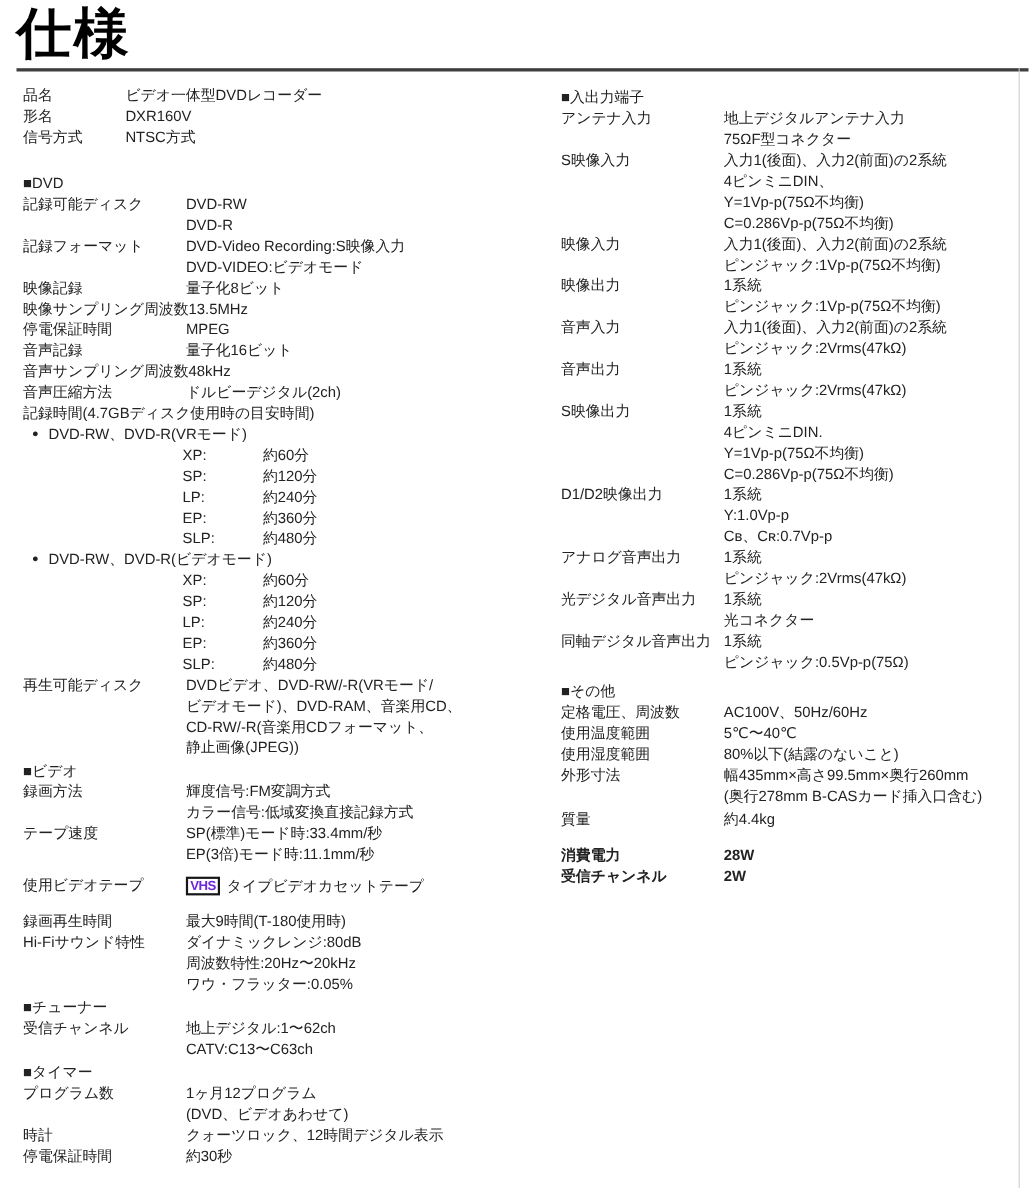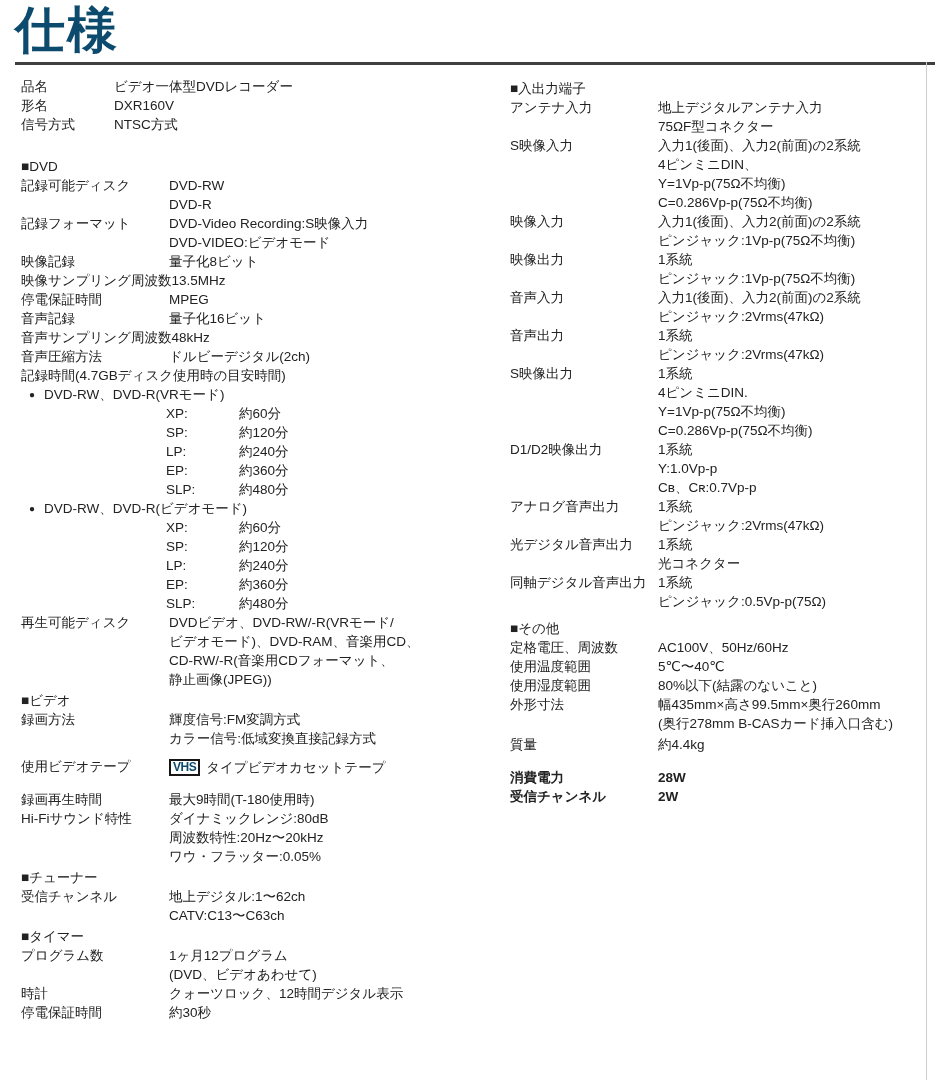--- a/index.html
+++ b/index.html
@@ -12,21 +12,21 @@
     overflow: hidden;
   }
   .page-title {
     position: absolute;
     left: 15px;
     top: 2px;
     font-size: 50px;
     line-height: 56px;
     font-weight: 900;
     letter-spacing: 2px;
-    color: #0c4a6e;
+    color: #000000;
   }
   .title-rule {
     position: absolute;
     left: 15px;
     right: 0;
     top: 62px;
     height: 3px;
     background: #3f3f3f;
   }
   .scan-edge-line {
@@ -61,21 +61,21 @@
   .mode-label { flex: 0 0 57px; }
 
   .vhs-line > div { display: inline-block; vertical-align: middle; }
   .vhs-logo {
     border: 2px solid #161616;
     font-weight: 800;
     font-size: 12px;
     line-height: 13px;
     padding: 0 2px;
     letter-spacing: -0.5px;
-    color: #0c4a6e;
+    color: #6d28d9;
   }
   .vhs-text { margin-left: 6px; }
   .gap { width: 100%; }
 </style>
 </head>
 <body>
 
 <h1 class="page-title">仕様</h1>
 <div class="title-rule"></div>
 <div class="scan-edge-line"></div>
@@ -210,20 +210,27 @@
       </div>
     </div>
     <div class="sec-header">■ビデオ</div>
     <div class="spec-row">
       <div class="spec-label">録画方法</div>
       <div class="spec-value">
         <div class="value-line">輝度信号:FM変調方式</div>
         <div class="value-line">カラー信号:低域変換直接記録方式</div>
       </div>
     </div>
+    <div class="spec-row">
+      <div class="spec-label">テープ速度</div>
+      <div class="spec-value">
+        <div class="value-line">SP(標準)モード時:33.4mm/秒</div>
+        <div class="value-line">EP(3倍)モード時:11.1mm/秒</div>
+      </div>
+    </div>
     <div class="gap" style="height: 9px;"></div>
     <div class="spec-row">
       <div class="spec-label">使用ビデオテープ</div>
       <div class="spec-value">
         <div class="value-line vhs-line"><div class="vhs-logo">VHS</div><div class="vhs-text">タイプビデオカセットテープ</div></div>
       </div>
     </div>
     <div class="gap" style="height: 13px;"></div>
     <div class="spec-row">
       <div class="spec-label">録画再生時間</div>

